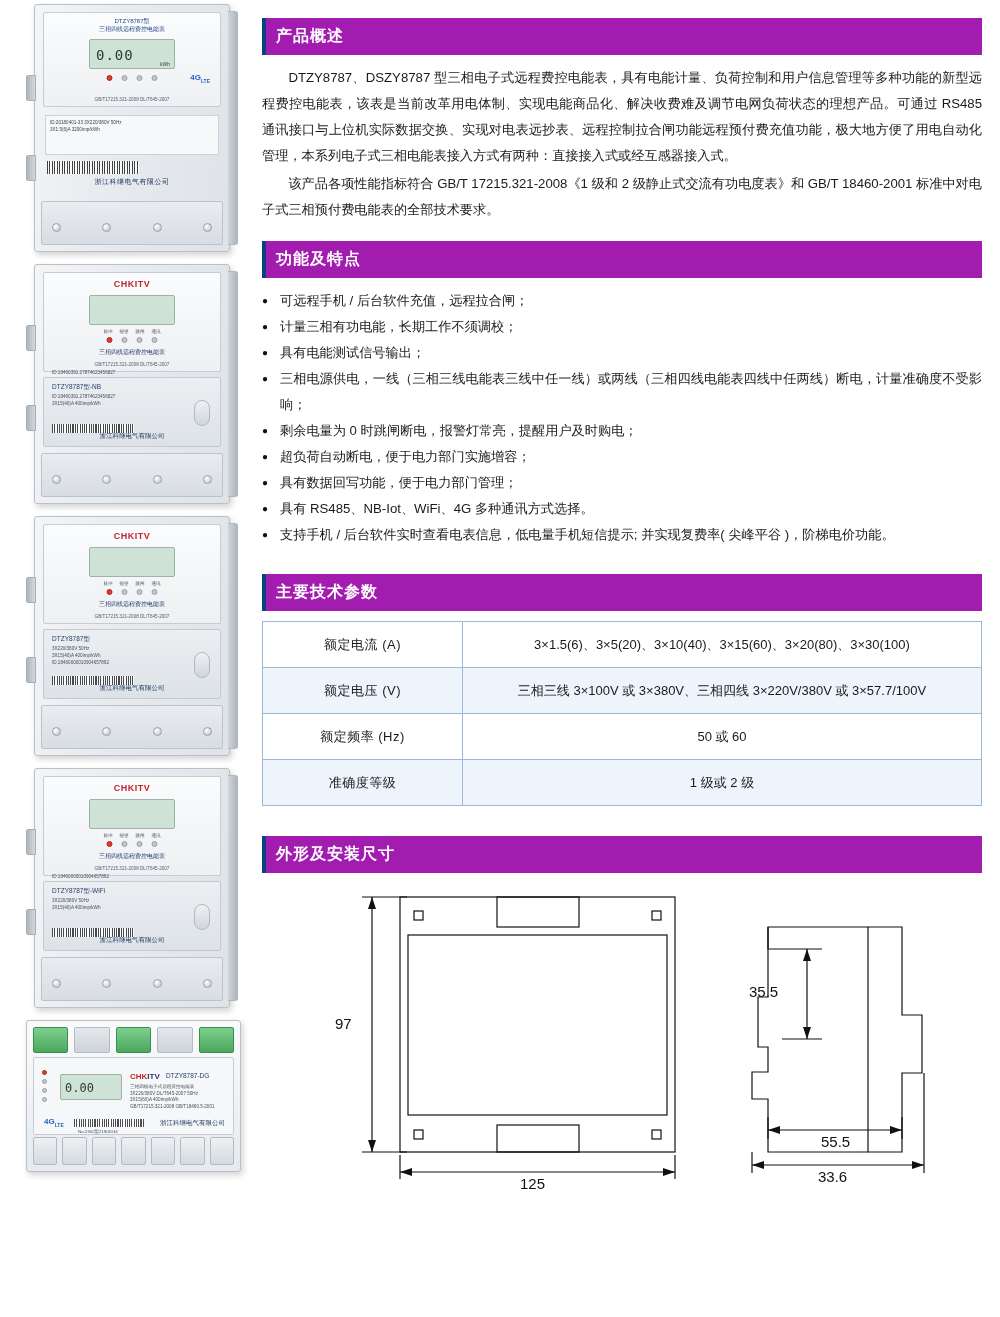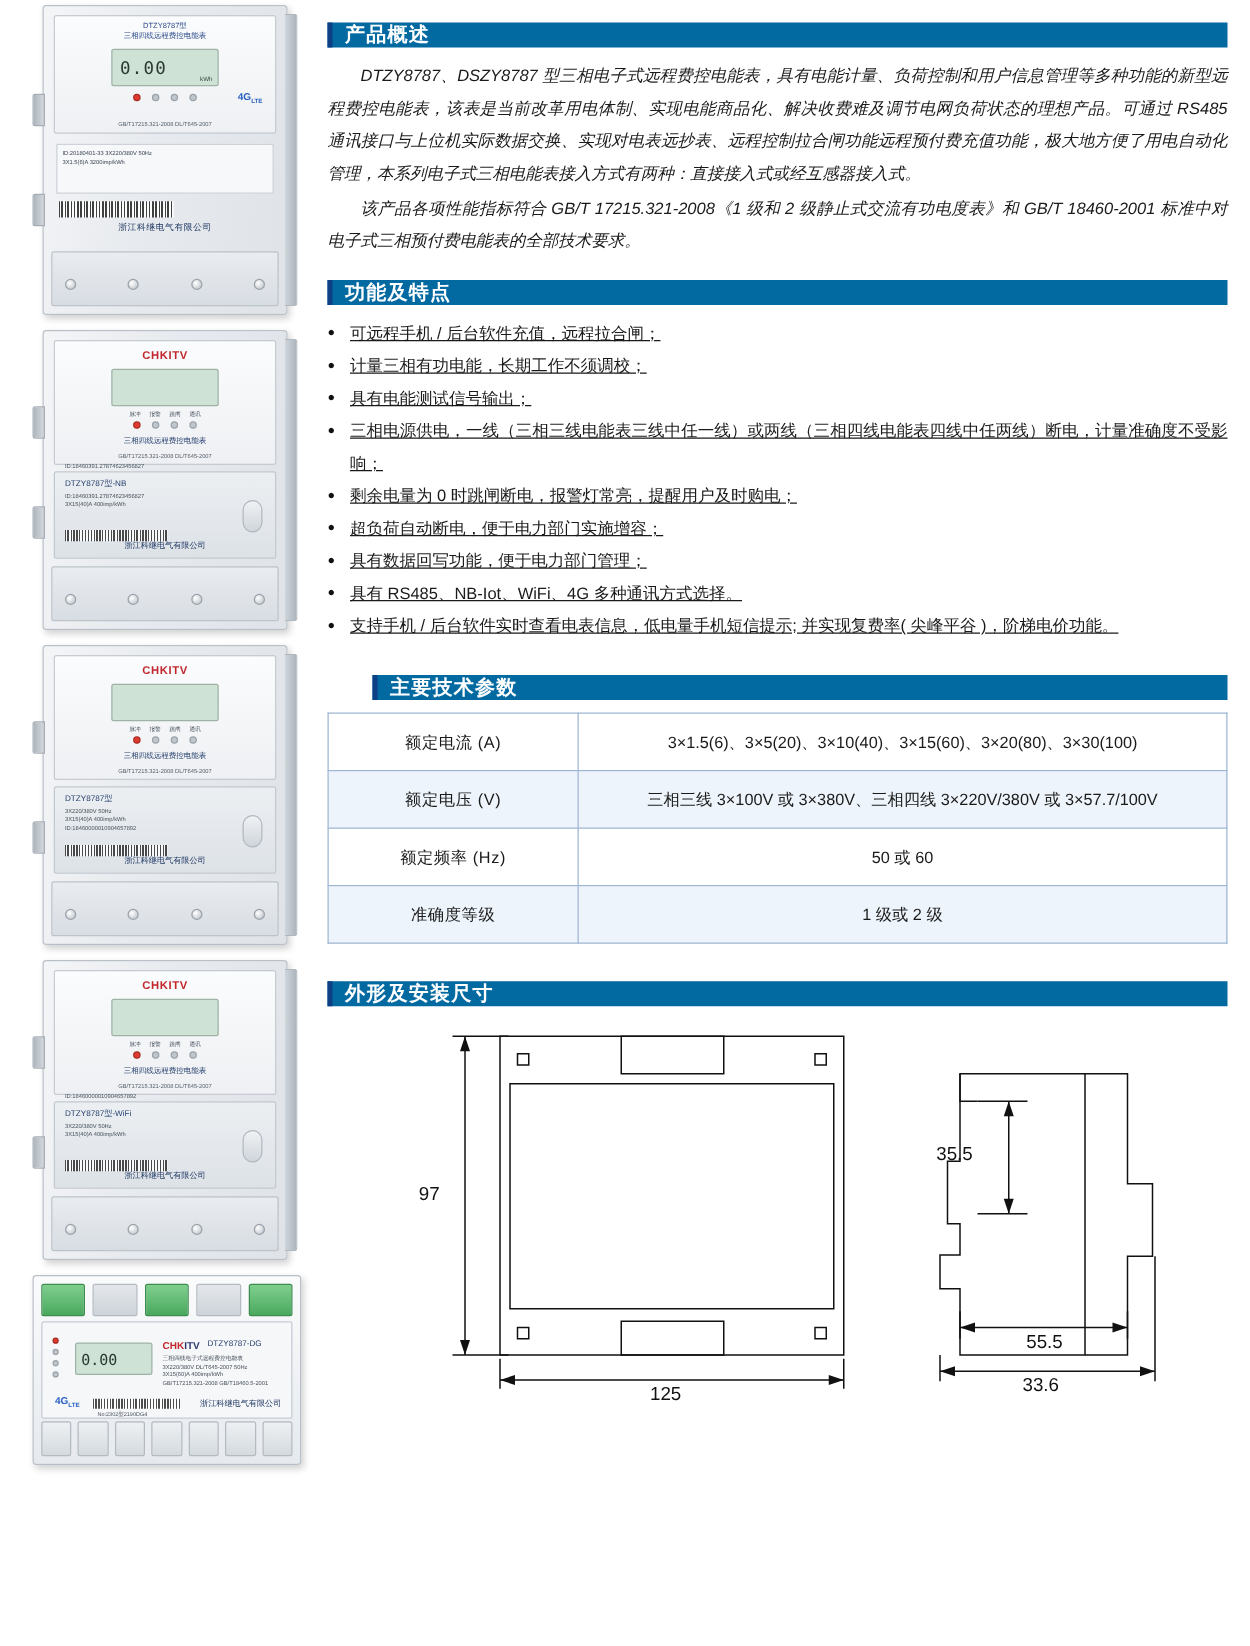--- a/index.html
+++ b/index.html
@@ -148,50 +148,49 @@
   .din-bottom { position:absolute; left:6px; right:6px; bottom:6px; height:28px; display:flex; gap:5px; }
   .din-bterm { flex:1; background:linear-gradient(180deg,#eef1f4,#d4dade); border:1px solid #b3bac1; border-radius:2px; }
 
   
   .right-col {
     position:absolute; left:262px; top:18px; width:720px;
   }
 
   .sec-head {
     position:relative;
-    height:20px;
-    background:#0369a1;
+    height:37px;
+    background:#a21caf;
     color:#fff;
     display:flex; align-items:center;
     padding-left:14px;
     font-size:16px; font-weight:bold;
     letter-spacing:1px;
     margin-bottom:10px;
   }
   .sec-head::before{
     content:""; position:absolute; left:0; top:0; bottom:0; width:4px; background:#0d3f84;
   }
 
   p.body {
     margin:0 0 2px 0;
     font-size:13.2px;
     line-height:26px;
     text-align:justify;
     color:#1a1a1a;
   }
-  p.indent { text-indent:2em;font-style:italic; }
+  p.indent { text-indent:2em; }
 
   ul.feat { list-style:none; margin:0; padding:0; }
   ul.feat li {
     position:relative;
     font-size:13.2px;
     line-height:26px;
     padding-left:18px;
     text-align:justify;
-    text-decoration:underline;
   }
   ul.feat li::before{
     content:"●";
     position:absolute; left:0; top:0;
     font-size:10px; color:#111;
   }
 
   
   table.params {
     width:100%;
@@ -466,21 +465,21 @@
       <li>计量三相有功电能，长期工作不须调校；</li>
       <li>具有电能测试信号输出；</li>
       <li>三相电源供电，一线（三相三线电能表三线中任一线）或两线（三相四线电能表四线中任两线）断电，计量准确度不受影响；</li>
       <li>剩余电量为 0 时跳闸断电，报警灯常亮，提醒用户及时购电；</li>
       <li>超负荷自动断电，便于电力部门实施增容；</li>
       <li>具有数据回写功能，便于电力部门管理；</li>
       <li>具有 RS485、NB-Iot、WiFi、4G 多种通讯方式选择。</li>
       <li>支持手机 / 后台软件实时查看电表信息，低电量手机短信提示; 并实现复费率( 尖峰平谷 )，阶梯电价功能。</li>
     </ul>
 
-    <div class="sec-head" style="margin-top:26px;margin-left:36px;">主要技术参数</div>
+    <div class="sec-head" style="margin-top:26px;">主要技术参数</div>
     <table class="params">
       <tbody>
         <tr>
           <td class="k">额定电流 (A)</td>
           <td class="v">3×1.5(6)、3×5(20)、3×10(40)、3×15(60)、3×20(80)、3×30(100)</td>
         </tr>
         <tr>
           <td class="k">额定电压 (V)</td>
           <td class="v">三相三线 3×100V 或 3×380V、三相四线 3×220V/380V 或 3×57.7/100V</td>
         </tr>

